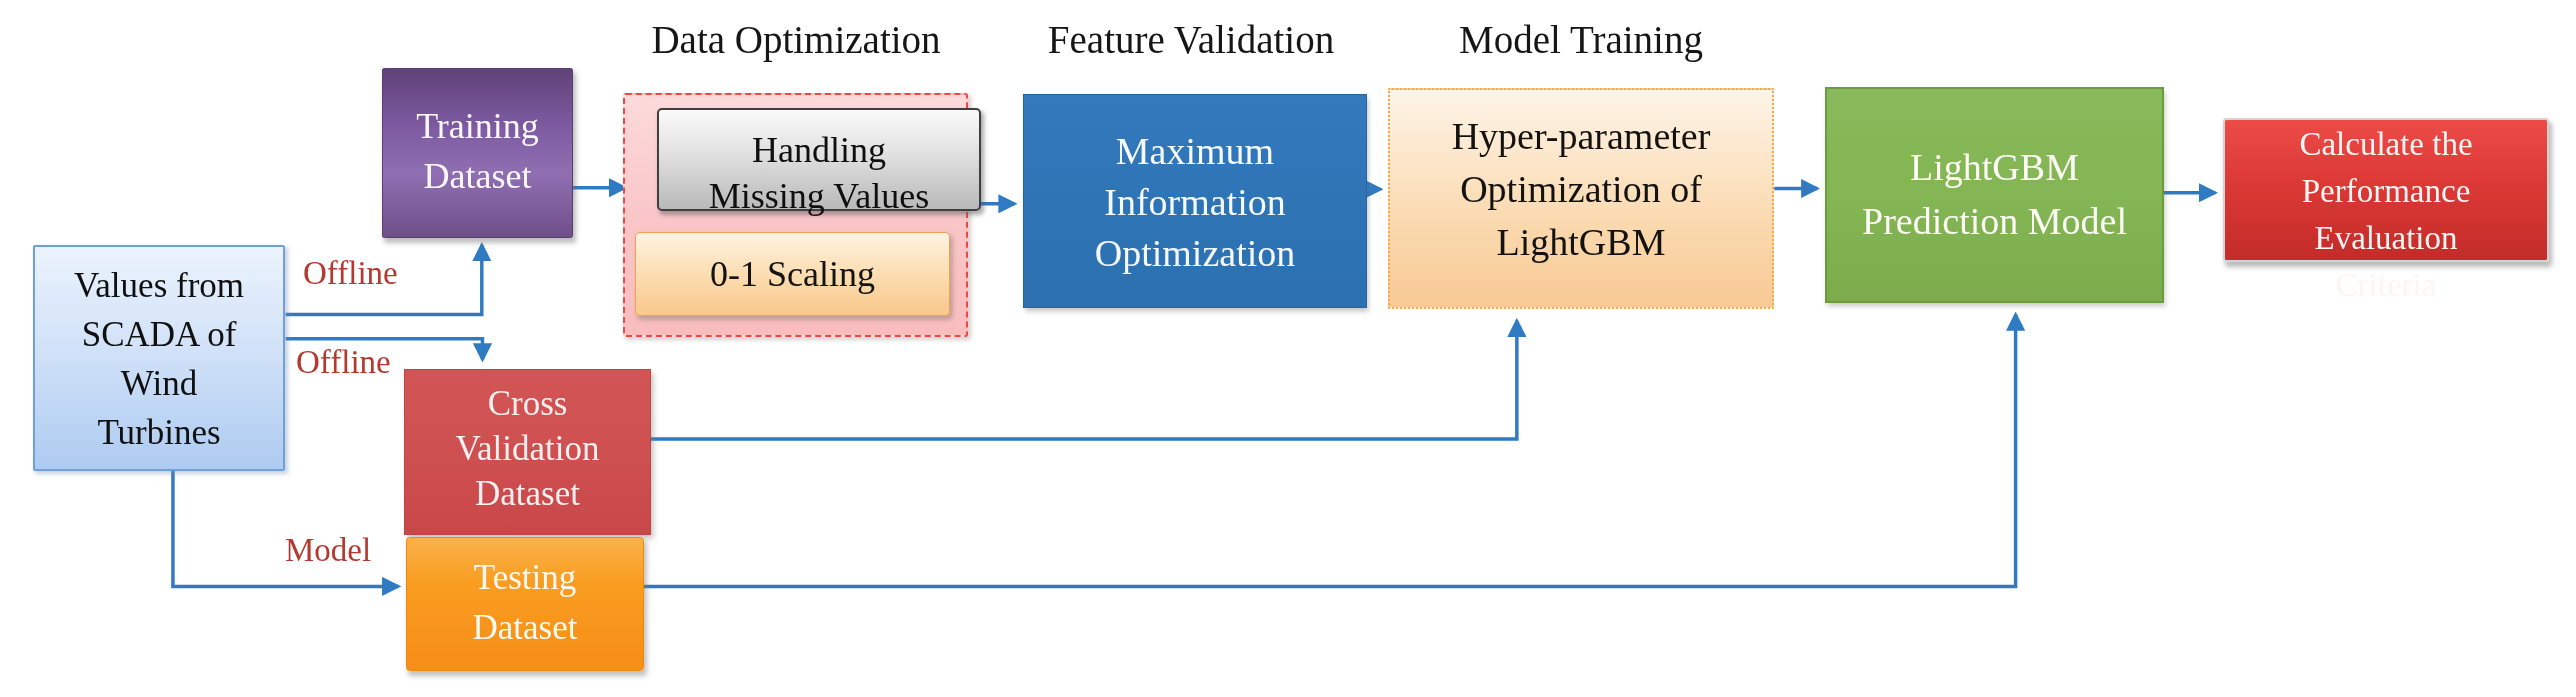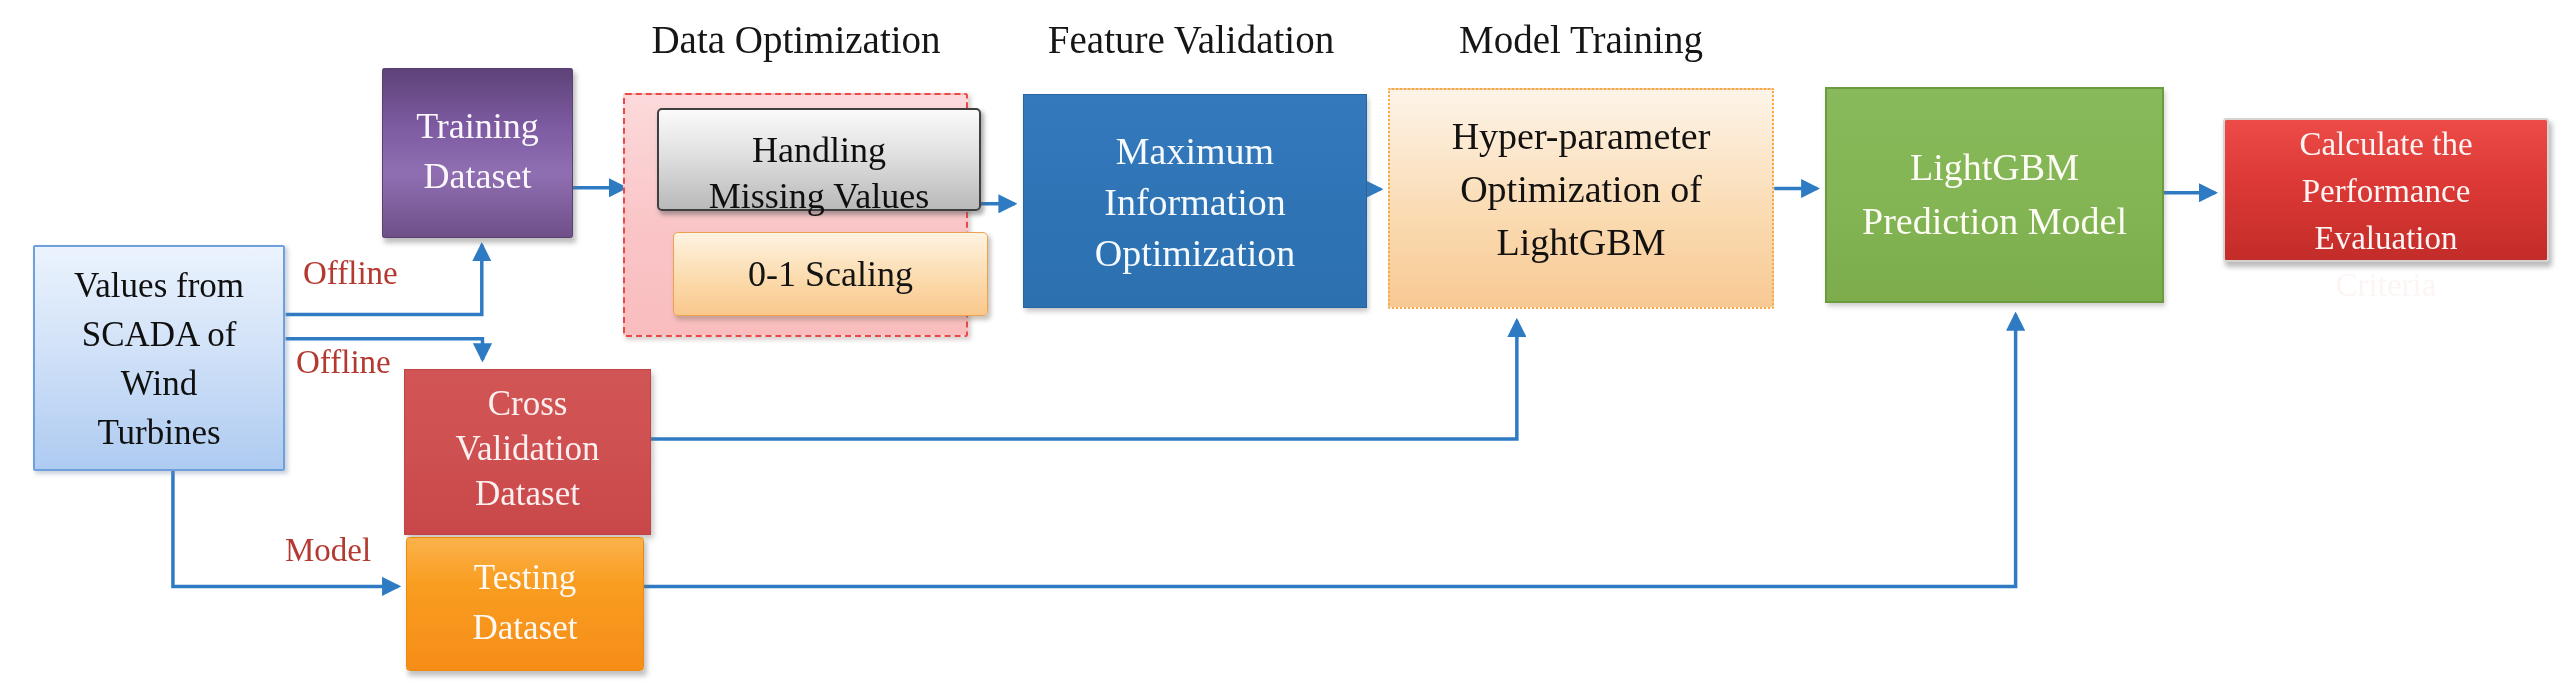--- a/index.html
+++ b/index.html
@@ -65,21 +65,20 @@
     box-shadow:2.1px 3.5px 4.2px rgba(90,90,90,.50);
     margin-left:22px;
   }
   .node-scaling{
     left:635px;top:232px;width:315px;height:84px;
     background:linear-gradient(180deg,#FEF3E1 0%,#FBD9A9 60%,#F9C88D 100%);
     border:1.4px solid #EFA052;border-radius:4.9px;
     color:#141414;font-size:36px;
     display:flex;align-items:center;justify-content:center;
     box-shadow:2.1px 3.5px 4.2px rgba(120,110,90,.40);
-    margin-left:38px;
   }
   .node-mic{
     left:1023px;top:94px;width:344px;height:214px;
     background:linear-gradient(180deg,#3379BC 0%,#2E74B5 55%,#2C70AF 100%);
     border:1.4px solid #2765A2;
     color:#F6FAFE;font-size:38px;line-height:51px;padding-top:31px;
     box-shadow:2.1px 3.5px 4.9px rgba(110,110,110,.40);
   }
   .node-hyper{
     left:1388px;top:88px;width:386px;height:221px;

